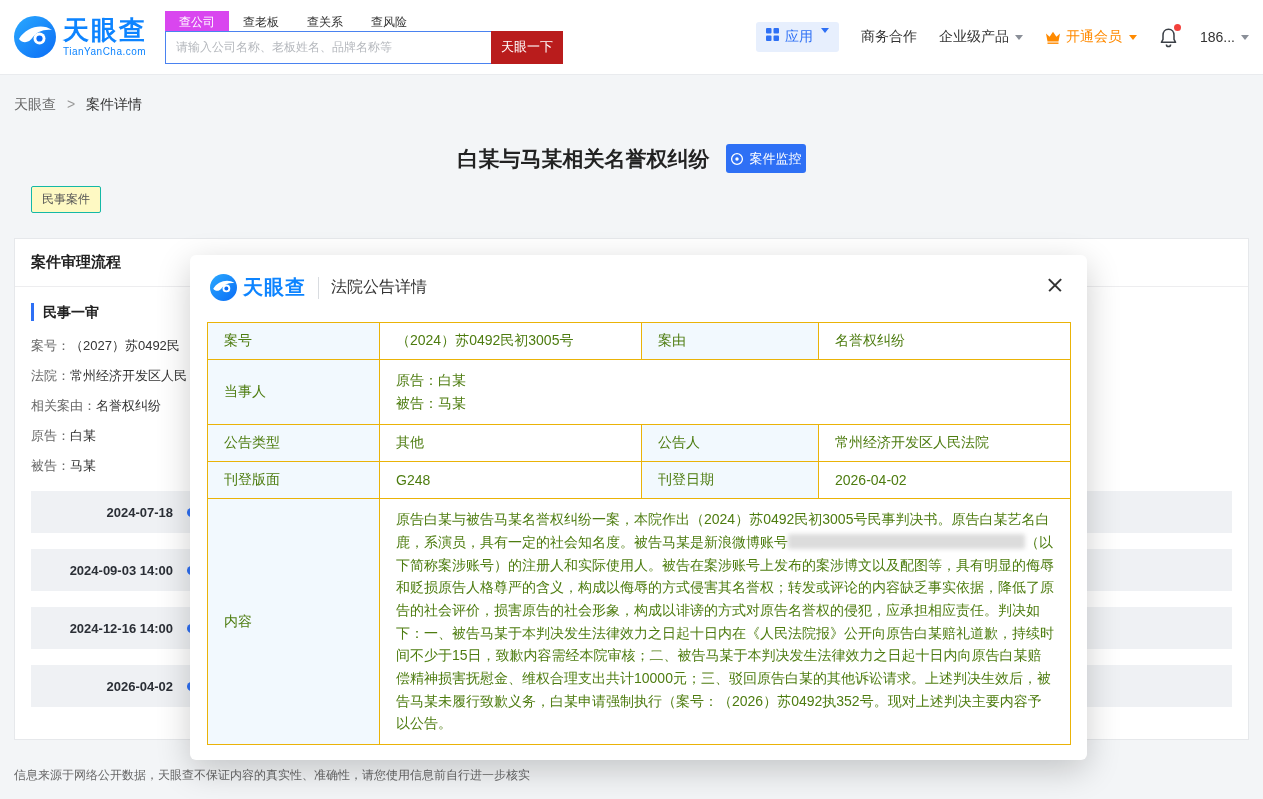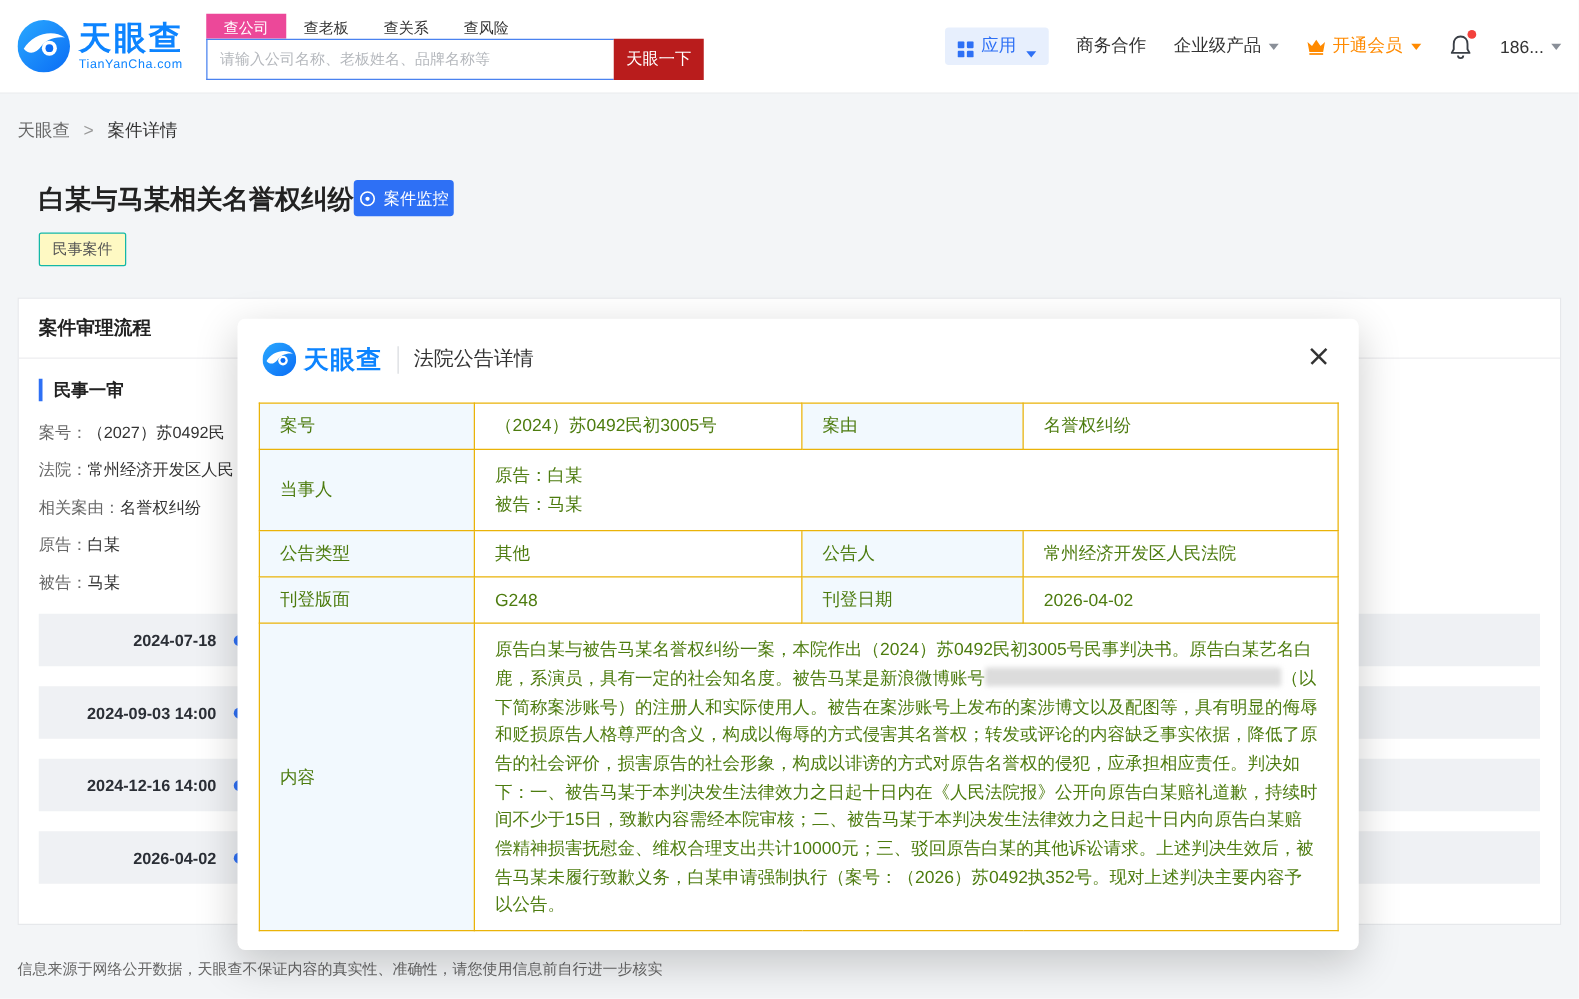--- a/index.html
+++ b/index.html
@@ -12,43 +12,43 @@
   .logo-text { display:flex; flex-direction:column; line-height:1; }
   .logo-brand { font-size:26px; font-weight:bold; color:#0d84ff; letter-spacing:2px; }
   .logo-domain { font-size:10px; color:#0d84ff; margin-top:4px; letter-spacing:.5px; }
   .promo { background:#a8161c; color:#fff; font-size:12px; padding:6px 8px; margin-left:10px; width:188px; text-align:center; }
   .promo-line1 { letter-spacing:5px; display:block; }
   .promo-line2 { letter-spacing:0; display:block; margin-top:4px; }
 
   .search-block { margin-left:18px; display:flex; flex-direction:column; }
   .search-tabs { display:flex; height:20px; }
   .search-tab { font-size:12px; color:#333; padding:3px 14px; cursor:pointer; }
-  .search-tab.active { background:#ec4899; color:#fff; }
+  .search-tab.active { background:#d946ef; color:#fff; }
   .search-row { display:flex; }
   .search-input { width:326px; height:33px; border:1px solid #4a82f0; border-right:none; padding:0 10px; font-size:12px; color:#333; outline:none; background:#fff; }
   .search-input::placeholder { color:#b5b8bd; }
   .search-btn { width:72px; height:33px; background:#b91c1c; color:#fff; border:none; font-size:13px; cursor:pointer; }
 
   .top-menu { margin-left:auto; display:flex; align-items:center; gap:22px; font-size:14px; }
-  .apps-chip { display:flex; align-items:flex-end; gap:6px; background:#e7effd; color:#2e70f5; padding:6px 10px; border-radius:3px; cursor:pointer; }
+  .apps-chip { display:flex; align-items:flex-start; gap:6px; background:#e7effd; color:#2e70f5; padding:6px 10px; border-radius:3px; cursor:pointer; }
   .menu-item { color:#333; cursor:pointer; display:flex; align-items:center; gap:4px; }
   .menu-vip { color:#ff8a00; display:flex; align-items:center; gap:5px; cursor:pointer; }
   .caret { display:inline-block; width:0; height:0; border-left:4px solid transparent; border-right:4px solid transparent; border-top:5px solid currentColor; margin-left:2px; }
   .caret-gray { color:#8a8f98; }
   .bell-wrap { position:relative; cursor:pointer; display:flex; align-items:center; }
   .bell-dot { position:absolute; top:-3px; right:-3px; width:7px; height:7px; border-radius:50%; background:#f3413c; }
 
   
   .breadcrumb { padding:21px 14px 0; font-size:14px; }
   .crumb-home { color:#666; cursor:pointer; }
   .crumb-sep { color:#999; margin:0 7px; }
   .crumb-cur { color:#333; }
 
   
-  .case-head { margin:30px 14px 0; display:flex; align-items:center; justify-content:flex-start; padding:0 17px 0 17px; }
+  .case-head { margin:30px 14px 0; display:flex; align-items:center; justify-content:center; padding:0 17px 0 17px;gap:16px; }
   .case-title { font-size:21px; font-weight:bold; color:#222; }
   .monitor-btn { display:flex; align-items:center; gap:6px; background:#2e70f5; color:#fff; border:none; font-size:13px; height:29px; padding:0 4px; border-radius:3px; cursor:pointer; }
   .case-tag { display:inline-block; margin:13px 14px 0 31px; font-size:12px; color:#555; background:#fef9c3; border:1px solid #14b8a6; border-radius:2px; padding:4px 10px; }
 
   
   .card { margin:25px 14px 0; background:#fff; border:1px solid #e6e8eb; }
   .card-head { padding:14px 16px; font-size:15px; font-weight:bold; color:#222; border-bottom:1px solid #ededef; }
   .card-body { padding:16px; }
   .stage { font-size:14px; font-weight:bold; color:#222; border-left:3px solid #2e70f5; padding-left:9px; line-height:18px; margin-bottom:16px; }
   .field-row { font-size:13px; margin-bottom:12px; line-height:18px; white-space:nowrap; }

